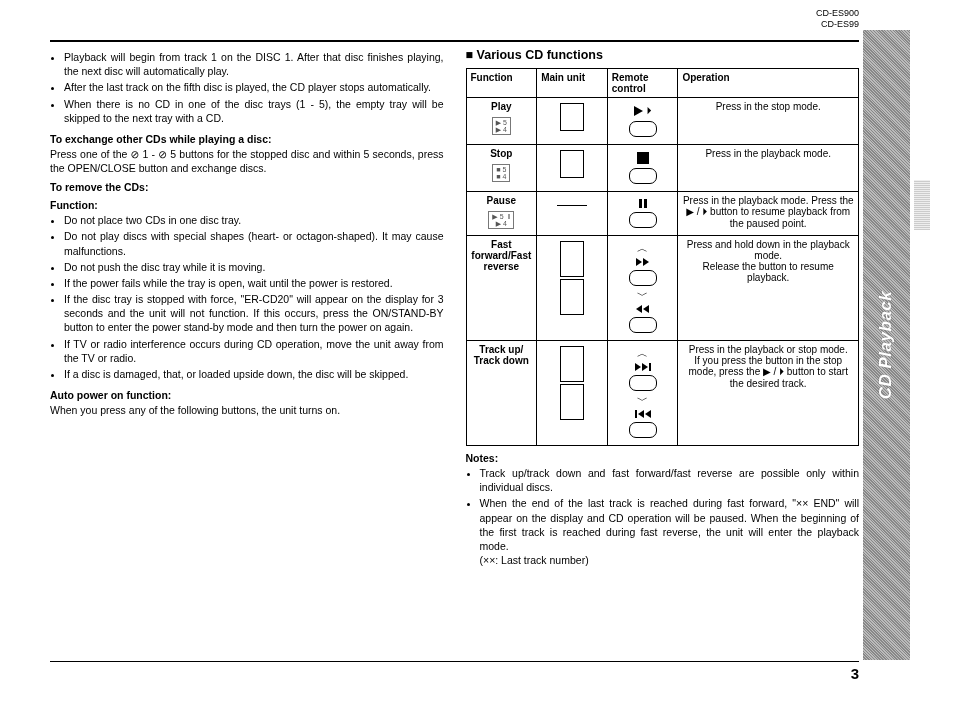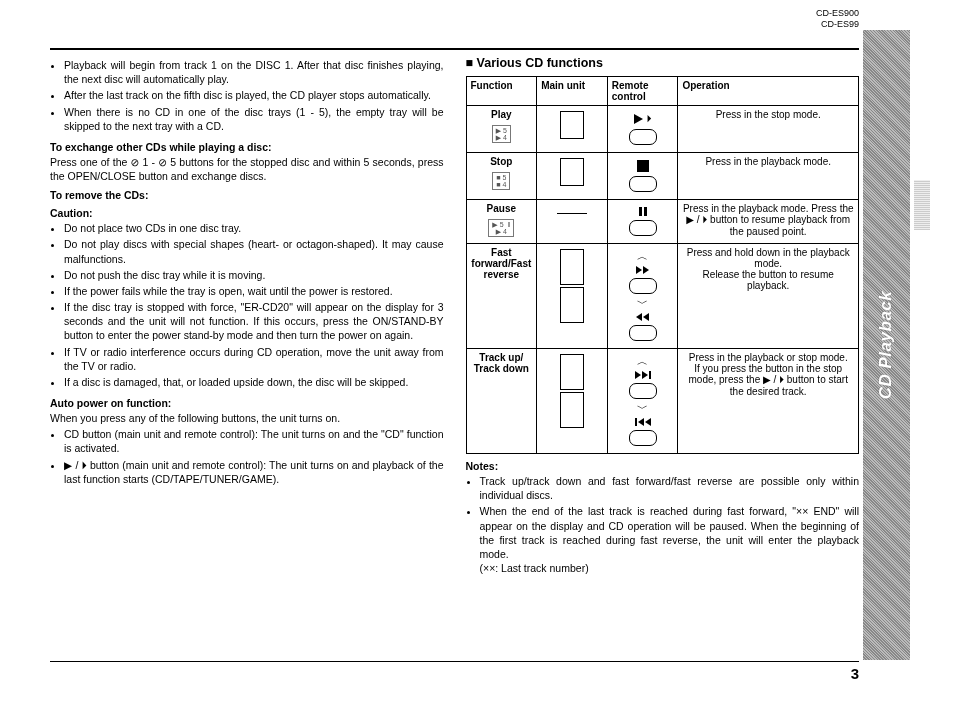--- a/index.html
+++ b/index.html
@@ -8,21 +8,21 @@
     font-family: Arial, Helvetica, sans-serif;
     font-size: 10.5px;
     color: #000;
     background: #fff;
     width: 954px;
     height: 704px;
     position: relative;
     overflow: hidden;
   }
   .page {
-    padding: 26px 95px 18px 50px;
+    padding: 18px 95px 18px 50px;
     position: relative;
   }
   .header-right {
     position: absolute;
     top: 8px;
     right: 95px;
     text-align: right;
     font-size: 9px;
     line-height: 1.2;
   }
@@ -233,37 +233,33 @@
         <li>Playback will begin from track 1 on the DISC 1. After that disc finishes playing, the next disc will automatically play.</li>
         <li>After the last track on the fifth disc is played, the CD player stops automatically.</li>
         <li>When there is no CD in one of the disc trays (1 - 5), the empty tray will be skipped to the next tray with a CD.</li>
       </ul>
 
       <div class="sub-h">To exchange other CDs while playing a disc:</div>
       <div class="para">Press one of the ⊘ 1 - ⊘ 5 buttons for the stopped disc and within 5 seconds, press the OPEN/CLOSE button and exchange discs.</div>
 
       <div class="sub-h">To remove the CDs:</div>
 
-      <div class="sub-h">Caution:</div>
+      <div class="sub-h">Function:</div>
       <ul class="bullets">
         <li>Do not place two CDs in one disc tray.</li>
         <li>Do not play discs with special shapes (heart- or octagon-shaped). It may cause malfunctions.</li>
         <li>Do not push the disc tray while it is moving.</li>
         <li>If the power fails while the tray is open, wait until the power is restored.</li>
         <li>If the disc tray is stopped with force, "ER-CD20" will appear on the display for 3 seconds and the unit will not function. If this occurs, press the ON/STAND-BY button to enter the power stand-by mode and then turn the power on again.</li>
         <li>If TV or radio interference occurs during CD operation, move the unit away from the TV or radio.</li>
         <li>If a disc is damaged, that, or loaded upside down, the disc will be skipped.</li>
       </ul>
 
       <div class="sub-h">Auto power on function:</div>
       <div class="para" style="margin-bottom:2px">When you press any of the following buttons, the unit turns on.</div>
-      <ul class="bullets">
-        <li>CD button (main unit and remote control): The unit turns on and the "CD" function is activated.</li>
-        <li>▶ / ⏵ button (main unit and remote control): The unit turns on and playback of the last function starts (CD/TAPE/TUNER/GAME).</li>
-      </ul>
     </div>
 
     <div class="col">
       <div class="section-title">Various CD functions</div>
 
       <table class="func">
         <tbody>
             <tr>
           <th style="width:18%">Function</th>
           <th style="width:18%">Main unit</th>

